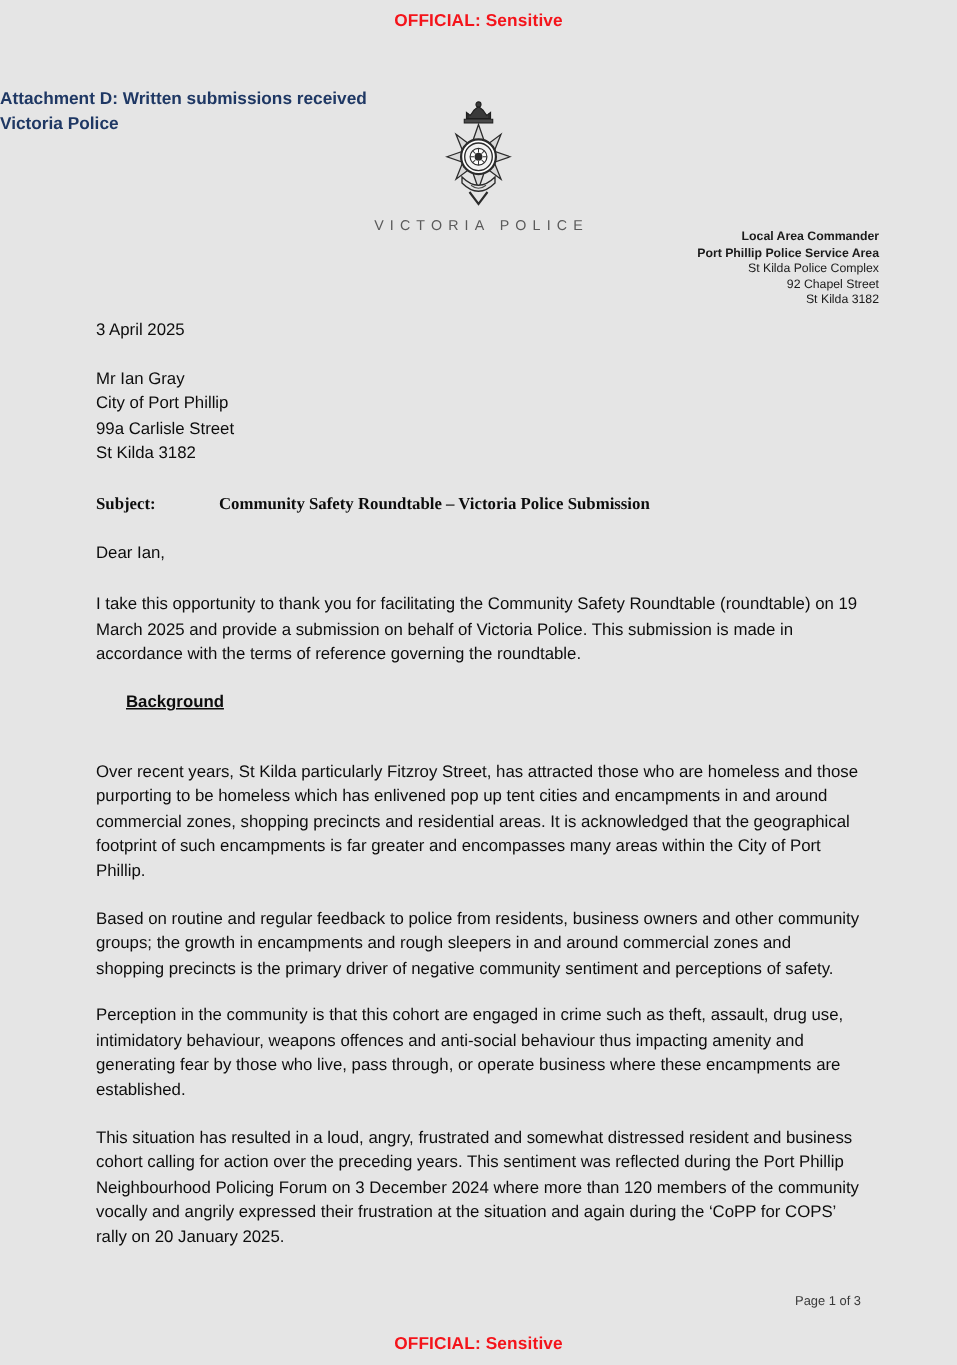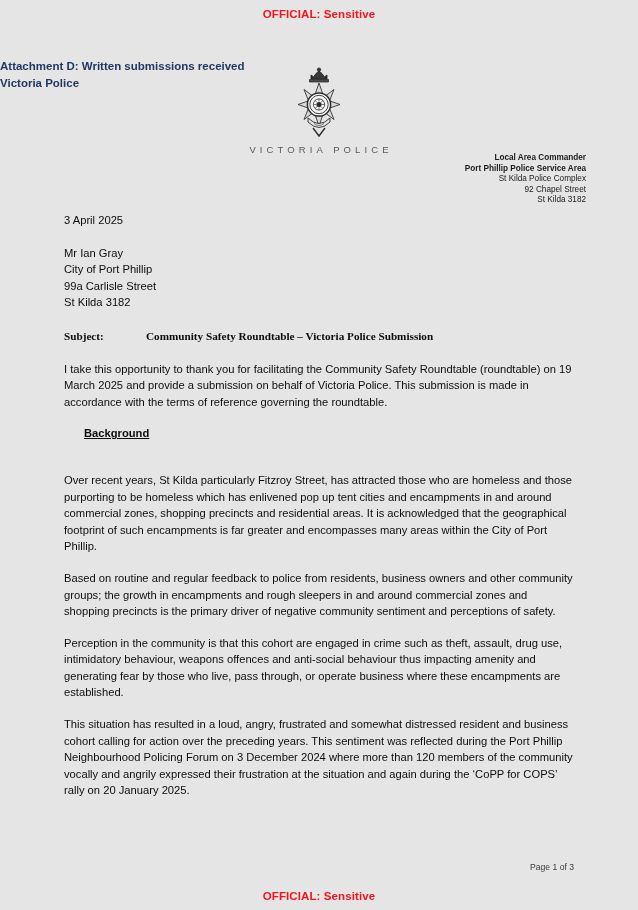--- a/index.html
+++ b/index.html
@@ -216,20 +216,21 @@
       <div>City of Port Phillip</div>
       <div>99a Carlisle Street</div>
       <div>St Kilda 3182</div>
     </div>
 
     <div class="subject-line">
       <span class="subject-label">Subject:</span>
       <span class="subject-text">Community Safety Roundtable – Victoria Police Submission</span>
     </div>
 
+    <div class="salutation">Dear Ian,</div>
 
     <p class="body-para">I take this opportunity to thank you for facilitating the Community Safety Roundtable (roundtable) on 19 March 2025 and provide a submission on behalf of Victoria Police.  This submission is made in accordance with the terms of reference governing the roundtable.</p>
 
     <div class="section-heading-wrap">
       <span class="section-heading">Background</span>
     </div>
 
     <p class="body-para">Over recent years, St Kilda particularly Fitzroy Street, has attracted those who are homeless and those purporting to be homeless which has enlivened pop up tent cities and encampments in and around commercial zones, shopping precincts and residential areas.  It is acknowledged that the geographical footprint of such encampments is far greater and encompasses many areas within the City of Port Phillip.</p>
     <p class="body-para">Based on routine and regular feedback to police from residents, business owners and other community groups; the growth in encampments and rough sleepers in and around commercial zones and shopping precincts is the primary driver of negative community sentiment and perceptions of safety.</p>
     <p class="body-para">Perception in the community is that this cohort are engaged in crime such as theft, assault, drug use, intimidatory behaviour, weapons offences and anti-social behaviour thus impacting amenity and generating fear by those who live, pass through, or operate business where these encampments are established.</p>

